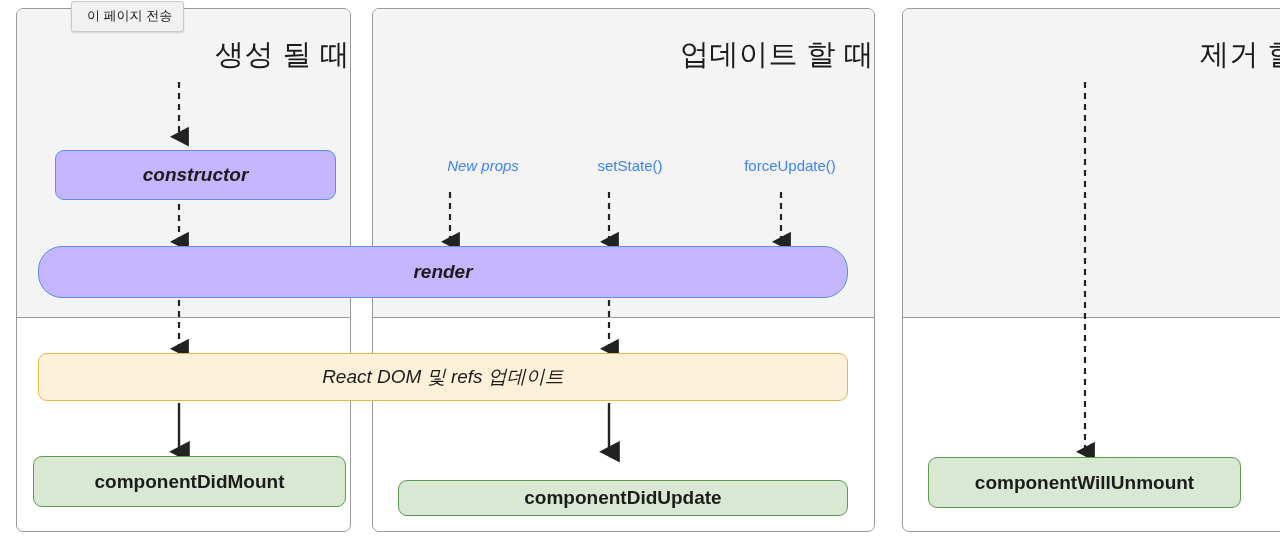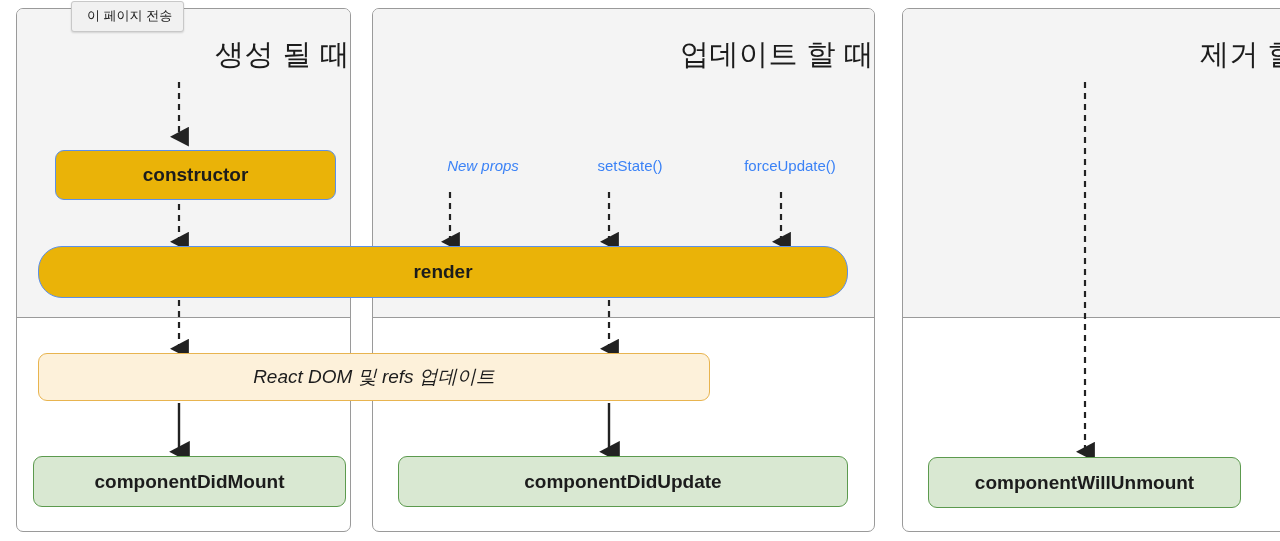--- a/index.html
+++ b/index.html
@@ -56,32 +56,32 @@
     position: absolute;
     border-radius: 9px;
     display: flex;
     align-items: center;
     justify-content: center;
     font-size: 19px;
     font-weight: bold;
     color: #1c1c1c;
     z-index: 7;
   }
-  .node.blue  { background: #eab308; border: 1px solid #5b90ea; }
+  .node.blue  { background: #c4b5fd; border: 1px solid #5b90ea; font-style: italic; }
   .node.green { background: #d9e8d2; border: 1px solid #5c9a4e; }
   .node.amber {
     background: #fdf1da; border: 1px solid #e8b44f;
     font-style: italic; font-weight: normal; font-size: 19px;
   }
 
   #node-constructor           { left: 38px;  top: 141px; width: 281px; height: 50px; }
   #node-render                { left: 38px;  top: 246px; width: 810px; height: 52px; border-radius: 24px; }
-  #node-reactdom              { left: 38px;  top: 353px; width: 672px; height: 48px; }
+  #node-reactdom              { left: 38px;  top: 353px; width: 810px; height: 48px; }
   #node-componentdidmount     { left: 33px;  top: 456px; width: 313px; height: 51px; }
-  #node-componentdidupdate    { left: 398px; top: 456px; width: 450px; height: 51px; }
+  #node-componentdidupdate    { left: 398px; top: 480px; width: 450px; height: 36px; }
   #node-componentwillunmount  { left: 927px; top: 456px; width: 313px; height: 51px; }
 
   
   .trigger-label {
     position: absolute;
     font-size: 15px;
     color: #3b82f6;
     white-space: nowrap;
     transform: translateX(-50%);
     z-index: 6;

